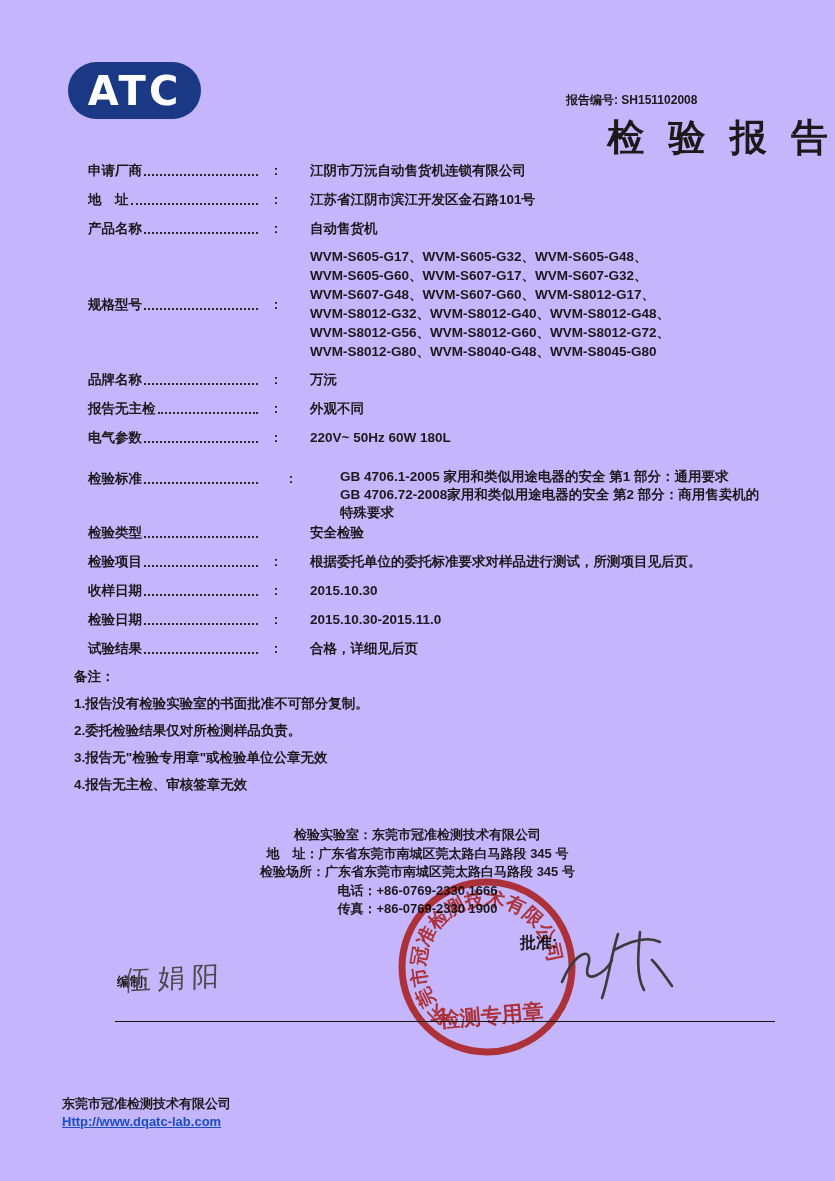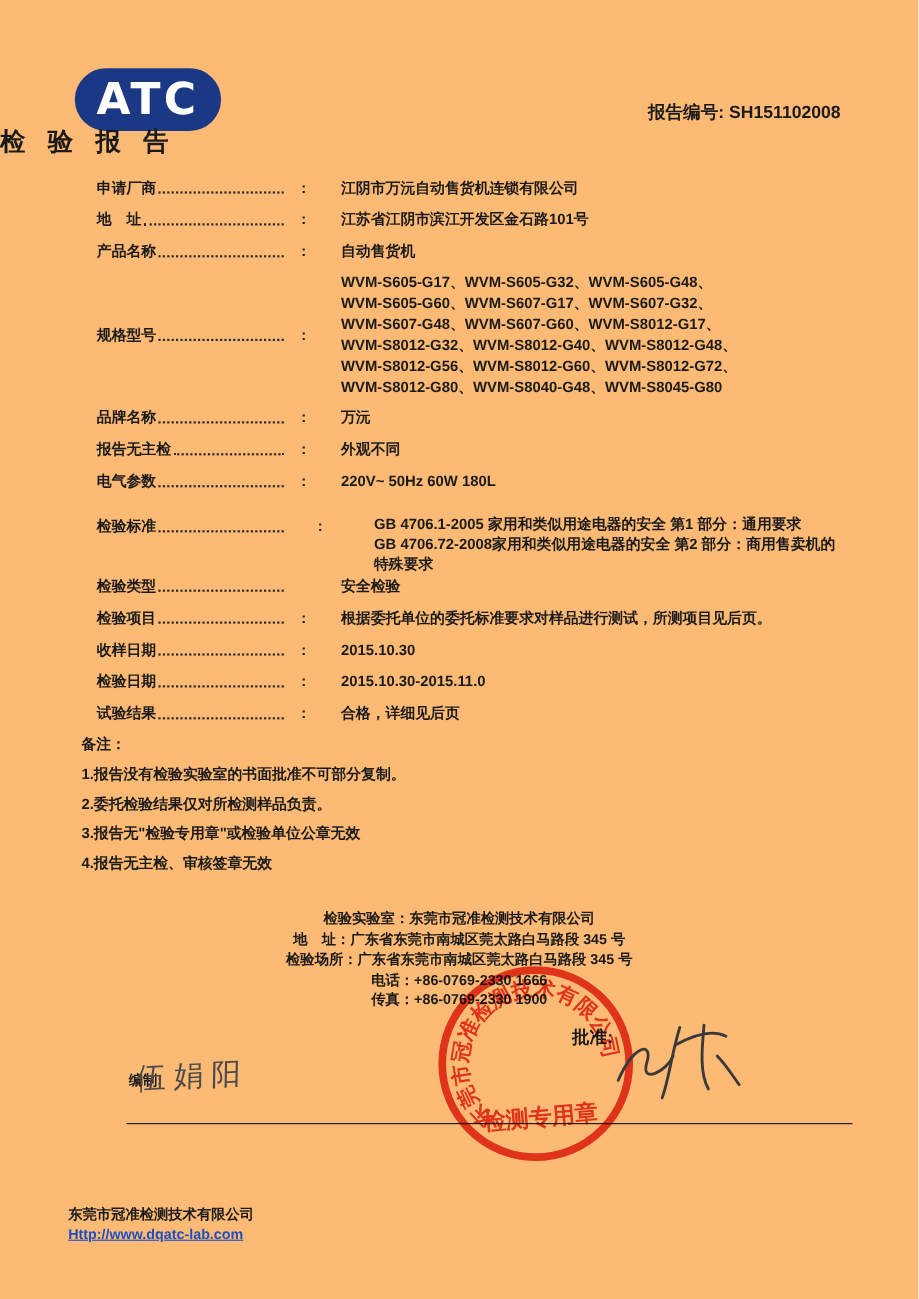--- a/index.html
+++ b/index.html
@@ -1,30 +1,30 @@
 <!DOCTYPE html>
 <html><head>
 <meta charset="utf-8">
 <style>
   html,body{margin:0;padding:0;background:#ffffff;}
   .page{
-    position:relative;width:835px;height:1181px;background:#fdba74;overflow:hidden;
+    position:relative;width:835px;height:1181px;background:#c4b5fd;overflow:hidden;
     font-family:"Liberation Sans","DejaVu Sans",sans-serif;color:#1a1a1a;
   }
   
   .logo{
     position:absolute;left:68px;top:62px;width:133px;height:57px;
     background:#1b3884;border-radius:29px;color:#fff;font-weight:bold;
     font-size:40px;letter-spacing:3px;display:flex;align-items:center;justify-content:center;
     font-family:"DejaVu Sans","Liberation Sans",sans-serif;
   }
   .page-info{position:absolute;left:0;right:0;top:92px;text-align:center;font-size:14px;font-weight:bold;}
-  .report-no{position:absolute;left:589px;top:92px;font-size:16px;font-weight:bold;}
-  .title{position:absolute;left:0;right:0;top:113px;margin:0;text-align:left;
-    font-size:23px;font-weight:bold;letter-spacing:7px;}
+  .report-no{position:absolute;left:566px;top:92px;font-size:12px;font-weight:bold;}
+  .title{position:absolute;left:0;right:0;top:113px;margin:0;text-align:right;
+    font-size:37px;font-weight:bold;letter-spacing:7px;}
   
   .fields{position:absolute;left:88px;top:160px;right:36px;font-size:13.5px;font-weight:bold;}
   .frow{display:flex;align-items:flex-start;margin-bottom:8px;}
   .frow.center{align-items:center;}
   .frow.mb4{margin-bottom:20px;}
   .frow.mb0{margin-bottom:0;gap:15px;}
   .flabel{width:170px;flex:0 0 170px;display:flex;align-items:flex-end;line-height:21px;}
   .ltext{white-space:pre;}
   .dots{flex:1;border-bottom:2px dotted #2a2a2a;margin:0 0 5px 2px;height:1px;}
   .fcolon{width:36px;flex:0 0 36px;text-align:center;line-height:21px;}

